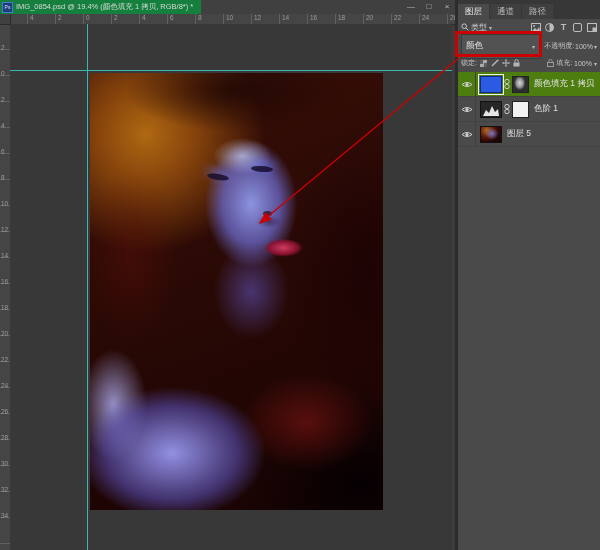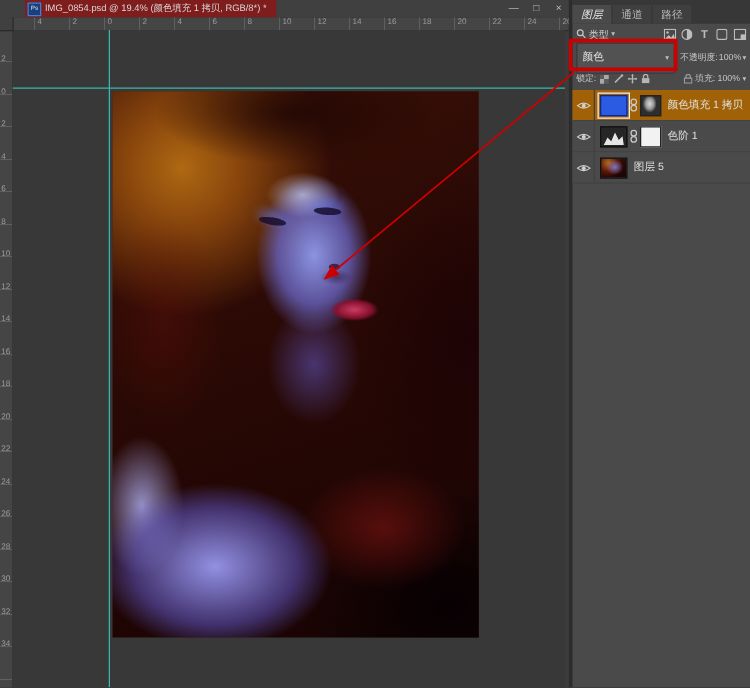--- a/index.html
+++ b/index.html
@@ -3,21 +3,21 @@
 <meta charset="utf-8">
 <style>
   html,body{margin:0;padding:0;}
   body{width:600px;height:550px;position:relative;overflow:hidden;
        font-family:"Liberation Sans","DejaVu Sans",sans-serif;
        background:#3c3c3c;color:#d5d5d5;-webkit-font-smoothing:antialiased;}
   .abs{position:absolute;}
 
   
   #tabbar{left:0;top:0;width:455px;height:14px;background:#404040;border-bottom:1px solid #2e2e2e;}
-  #doc-tab{left:0;top:0;height:14px;display:flex;align-items:center;padding:0 8px 0 2px;background:#7f1d1d;margin-left:20px;}
+  #doc-tab{left:0;top:0;height:14px;display:flex;align-items:center;padding:0 8px 0 2px;background:#15803d;}
   #ps-file-icon{width:9px;height:9px;background:#1d3f77;border:1px solid #4a7bd0;color:#cfe2ff;
        font-size:5px;line-height:9px;text-align:center;margin-right:3px;}
   #doc-title{font-size:7.5px;color:#d8d8d8;white-space:nowrap;}
   #win-controls{right:2px;top:0;height:12px;display:flex;gap:6px;align-items:center;}
   #win-controls span{font-size:8px;color:#bdbdbd;width:12px;text-align:center;cursor:default;}
 
   
   #h-ruler{left:0;top:14px;width:455px;height:10px;background:#454545;border-bottom:1px solid #2b2b2b;
       background-image:repeating-linear-gradient(90deg,transparent 0 27px,#606060 27px 28px);}
   #v-ruler{left:0;top:24px;width:10px;height:526px;background:#454545;border-right:1px solid #2b2b2b;
@@ -50,39 +50,39 @@
   #eye-right{left:55%;top:21.3%;transform:rotate(4deg);}
   #nose-shadow{position:absolute;left:59%;top:31.5%;width:9px;height:5px;background:rgba(35,8,25,.7);border-radius:50%;}
 
   .guide-v{width:1px;background:#38b8ae;top:0;height:526px;z-index:4;}
   .guide-h{height:1px;background:#38b8ae;left:0;width:442px;z-index:4;}
 
   
   #panel{left:455px;top:0;width:145px;height:550px;background:#4a4a4a;border-left:3px solid #2c2c2c;box-sizing:border-box;}
   #panel-tabs{left:0;top:0;width:142px;height:19px;background:#373737;display:flex;align-items:flex-end;}
   .ptab{height:15px;line-height:15px;padding:0 7px;font-size:8.5px;color:#b8b8b8;background:#3f3f3f;margin-right:1px;}
-  .ptab.active{background:#4a4a4a;color:#ececec;font-style:italic;}
+  .ptab.active{background:#4a4a4a;color:#ececec;}
   #filter-row{left:0;top:19px;width:142px;height:16px;display:flex;align-items:center;padding:0 3px;box-sizing:border-box;gap:20px;}
   #filter-kind{display:flex;align-items:center;gap:2px;font-size:8px;color:#cccccc;flex:0 0 auto;}
   .caret{font-size:6px;color:#bdbdbd;}
   #filter-icons{display:flex;gap:3px;margin-left:auto;align-items:center;}
   #filter-icons .fic{width:11px;height:11px;display:flex;align-items:center;justify-content:center;}
   #blend-row{left:0;top:36px;width:142px;height:20px;display:flex;align-items:center;padding:0 3px;box-sizing:border-box;}
   #blend-select{width:82px;height:15px;background:#525252;border:1px solid #3a3a3a;border-radius:1px;
       display:flex;align-items:center;justify-content:space-between;padding:4px 4px;font-size:8.5px;color:#e2e2e2;}
   #opacity{margin-left:4px;font-size:7px;color:#c8c8c8;white-space:nowrap;display:flex;align-items:center;gap:1px;}
   #lock-row{left:0;top:56px;width:142px;height:14px;display:flex;align-items:center;padding:0 3px;box-sizing:border-box;gap:3px;}
   #lock-row .lbl{font-size:7px;color:#c8c8c8;white-space:nowrap;}
   .lic{width:8px;height:8px;display:flex;align-items:center;justify-content:center;}
   #lock-checker{background:conic-gradient(#a9a9a9 0 25%,#5c5c5c 0 50%,#a9a9a9 0 75%,#5c5c5c 0);width:7px;height:7px;}
   #fill-group{margin-left:auto;display:flex;align-items:center;gap:2px;font-size:7px;color:#c8c8c8;white-space:nowrap;}
 
   #layers-list{left:0;top:72px;width:142px;}
   .layer-row{height:24px;display:flex;align-items:center;border-bottom:1px solid #424242;background:#4a4a4a;}
-  .layer-row.selected{background:#a16207;}
+  .layer-row.selected{background:#4d7c0f;}
   .eye-cell{width:17px;height:24px;display:flex;align-items:center;justify-content:center;border-right:1px solid #404040;flex:0 0 auto;}
   .thumb{width:22px;height:17px;margin-left:4px;flex:0 0 auto;box-sizing:border-box;}
   .thumb.fill{background:#2a5be2;border:1px solid #0e2a86;}
   .thumb.fill.sel{outline:1px solid #f0f0f0;outline-offset:1px;}
   .thumb.levels{background:#262626;border:1px solid #111;display:flex;align-items:flex-end;justify-content:center;}
   .thumb.image{background:
       radial-gradient(ellipse 9px 8px at 55% 45%, rgba(130,130,225,.85), rgba(130,130,225,0) 75%),
       radial-gradient(circle 12px at 28% 22%, #b06a20, #5a1708 60%, rgba(40,8,8,0) 95%),
       linear-gradient(150deg,#441008,#190304);border:1px solid #111;}
   .chain{margin:0 2px;flex:0 0 auto;display:flex;}

